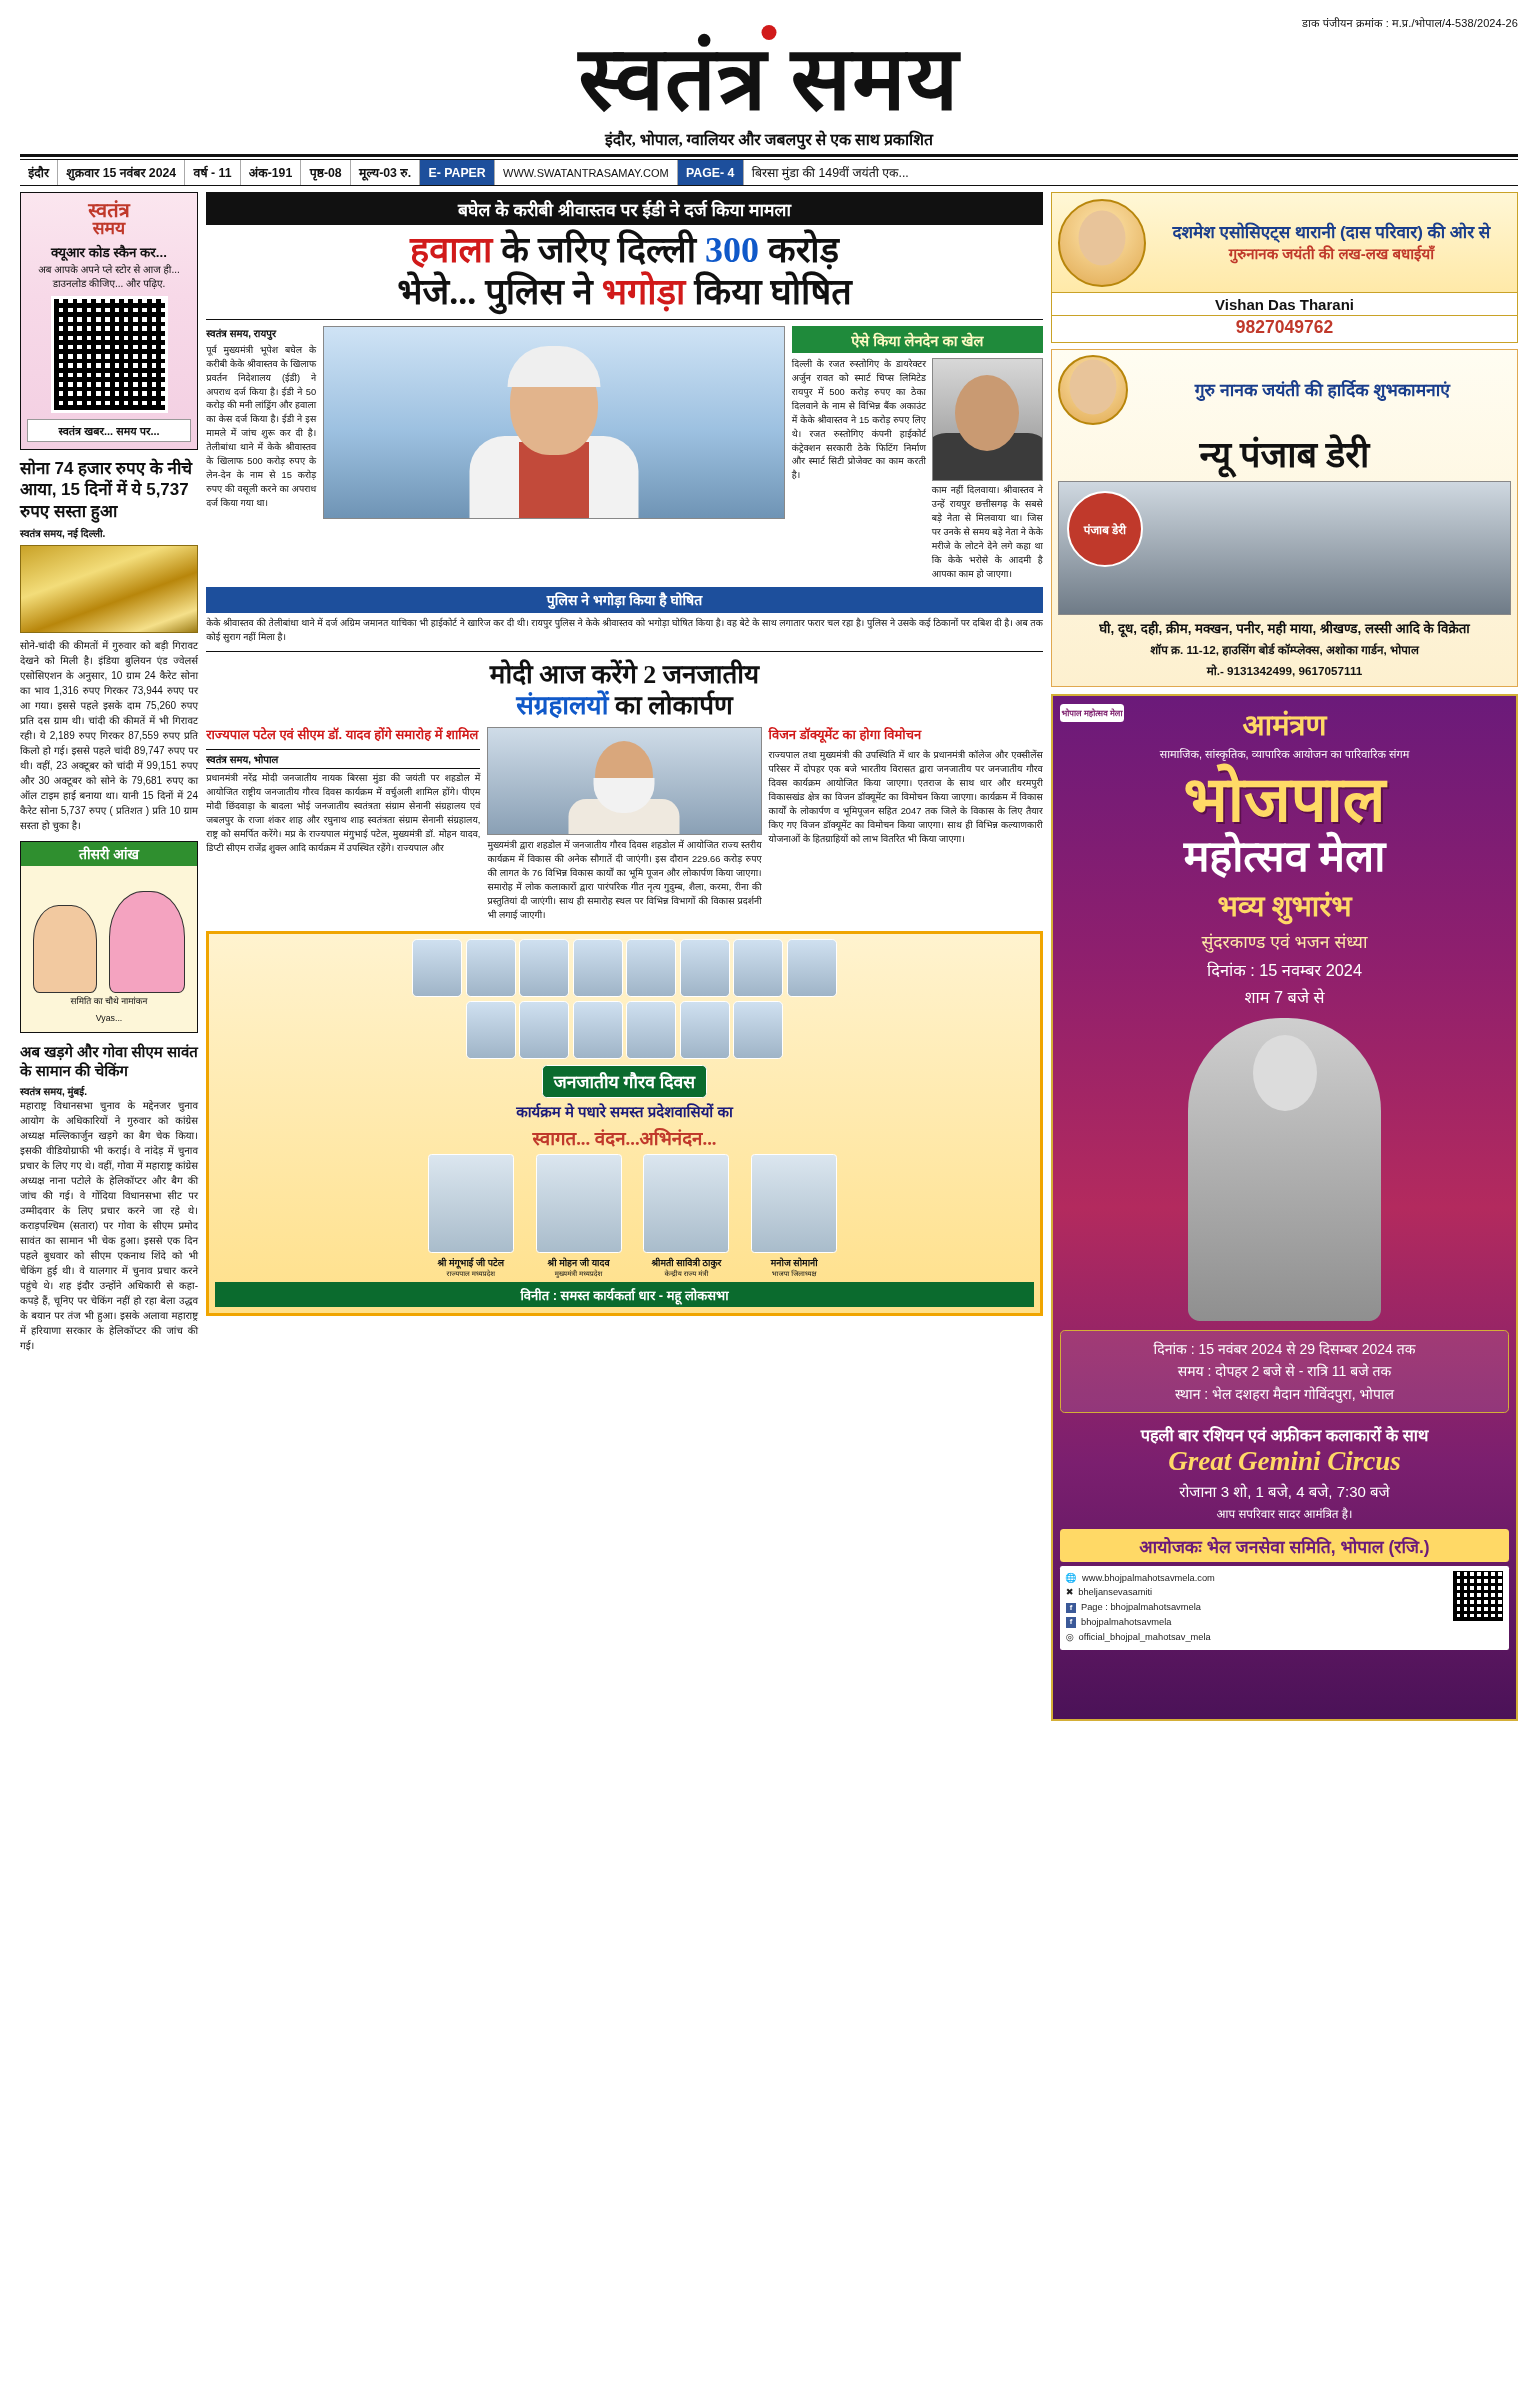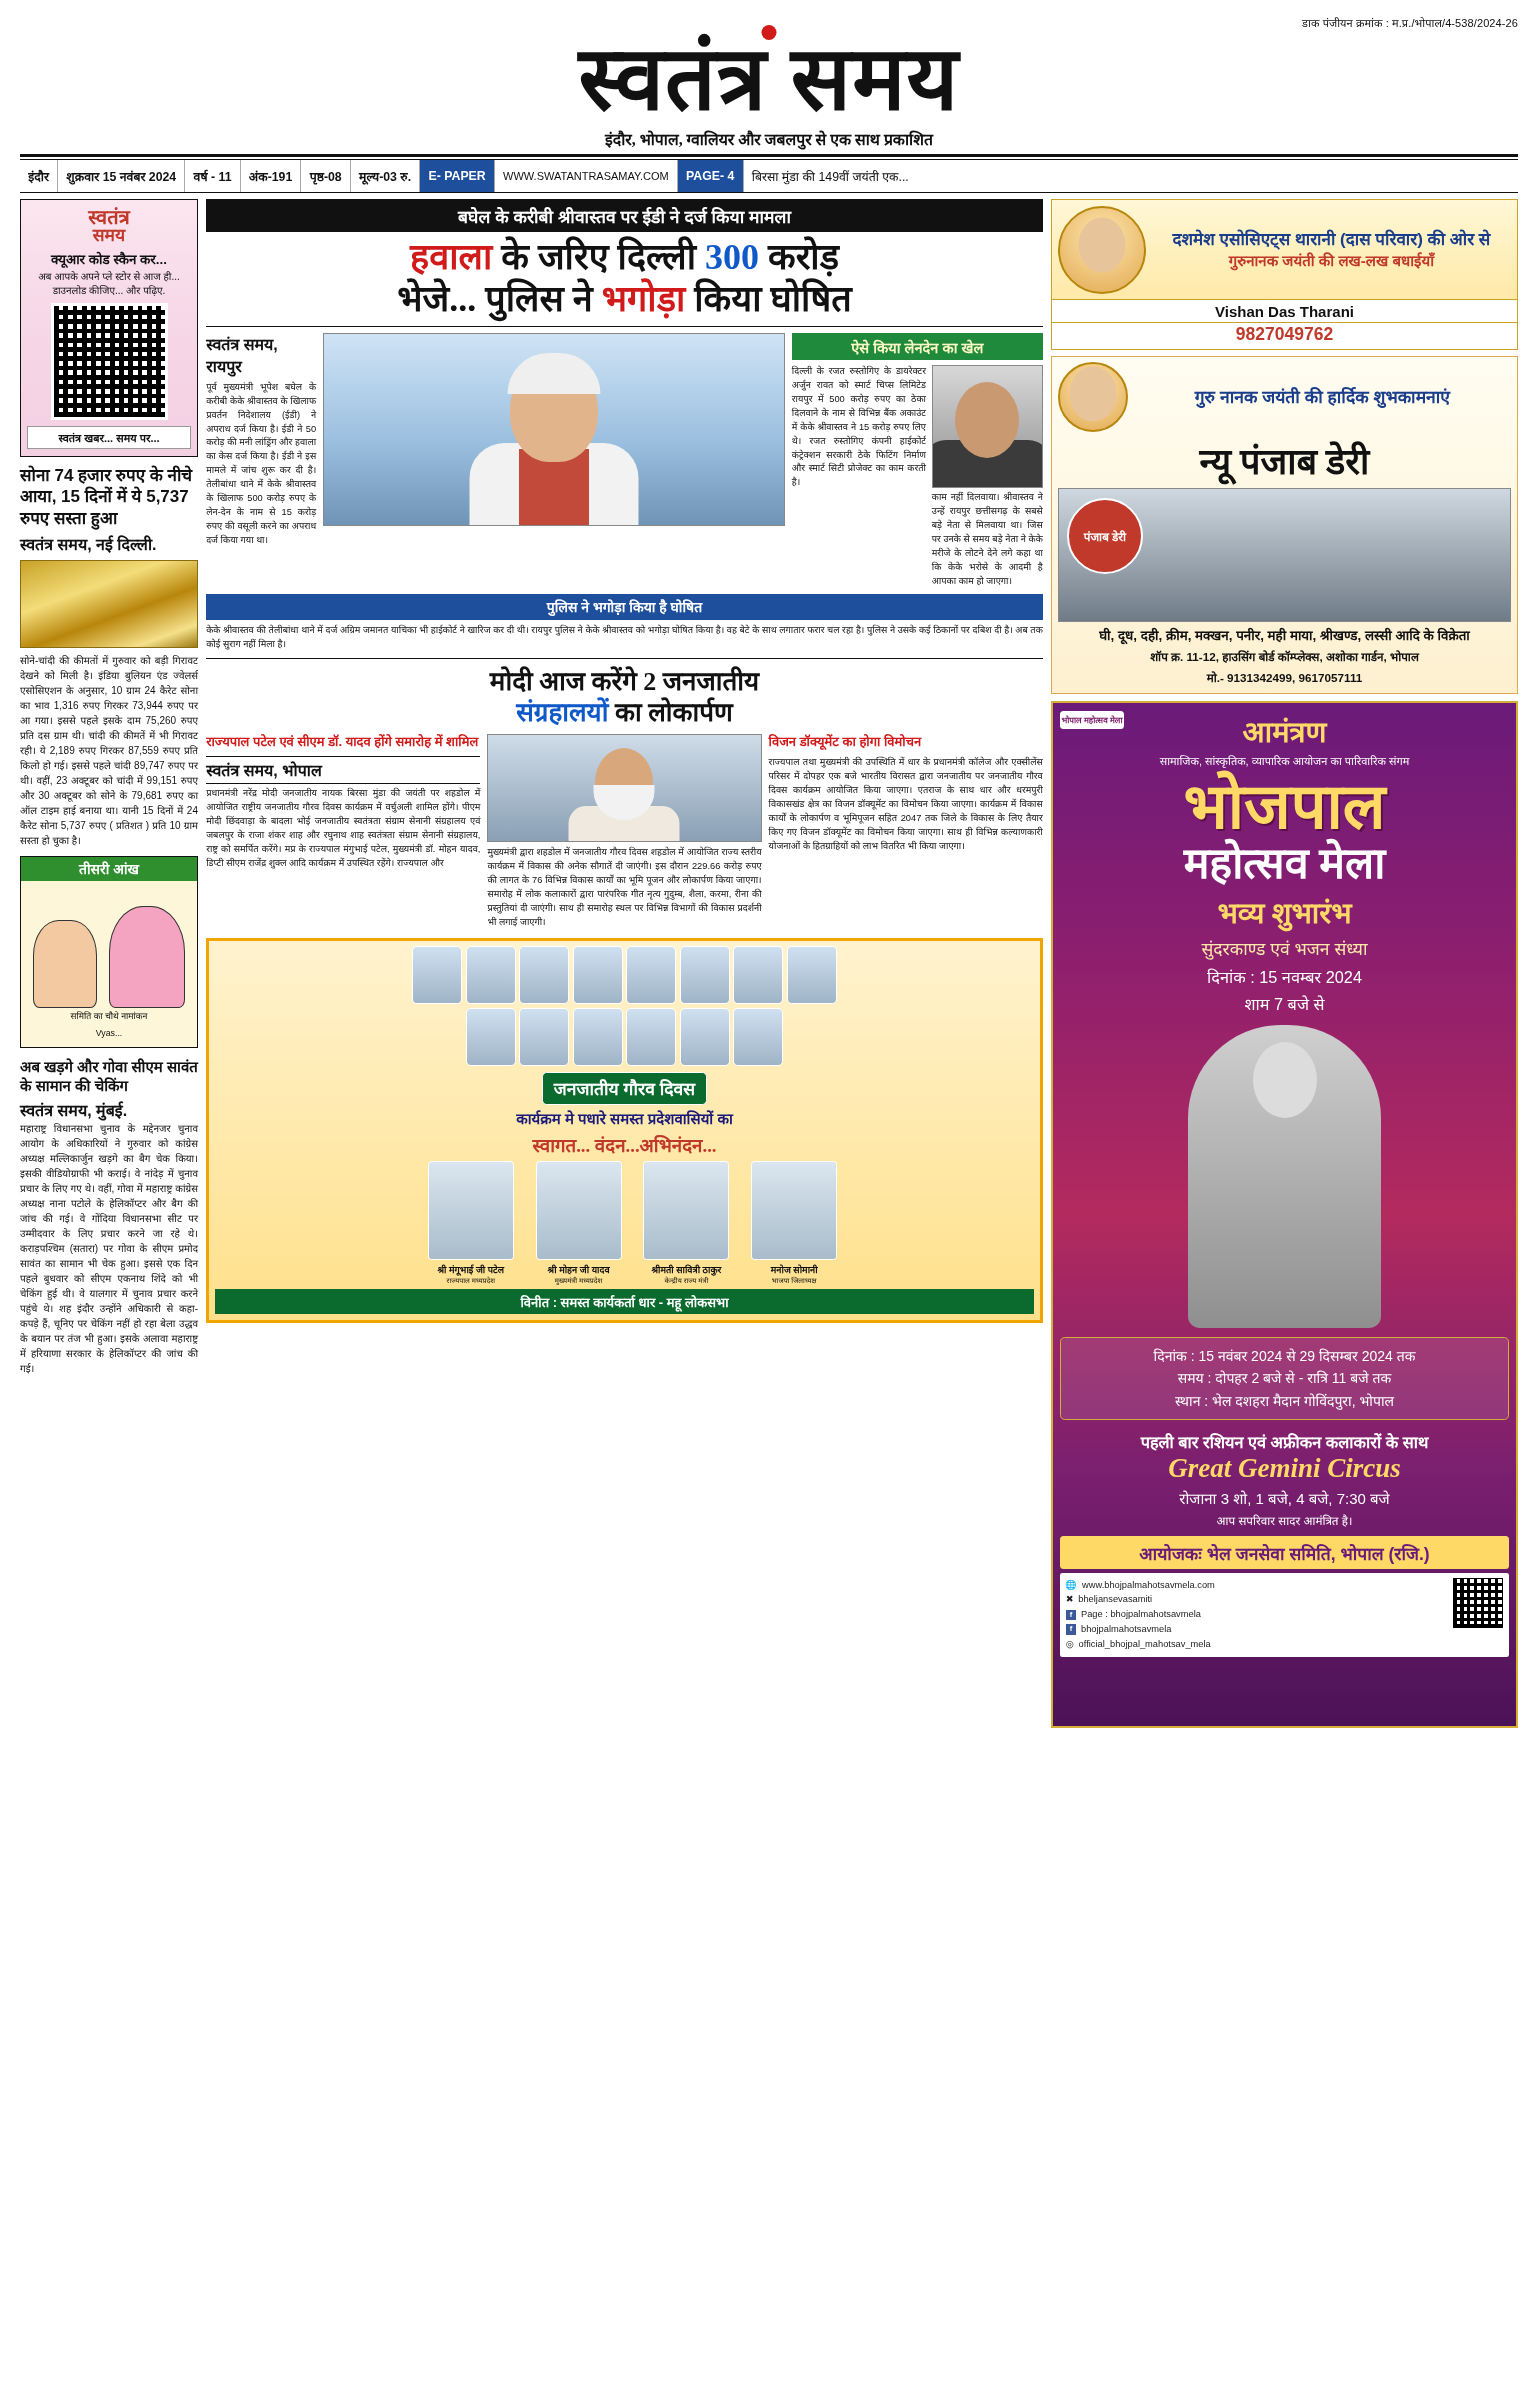--- a/index.html
+++ b/index.html
@@ -30,21 +30,21 @@
   }
   .mast-sub {
     font-size: 15.8px; font-weight:bold; margin-top:3.5px; margin-bottom:4.7px;
     font-family:"Liberation Serif", serif;
   }
   .mast-rule { height:2.3px; background:#111; margin:2.3px 0 0 0; }
 
   
   .infobar {
     display:flex; align-items:stretch; border-top:1.2px solid #111; border-bottom:1.2px solid #111;
-    font-size:12.3px; font-weight:bold; height:34px; margin-top:2.3px; margin-bottom:5.8px;text-align:center;
+    font-size:12.3px; font-weight:bold; height:27px; margin-top:2.3px; margin-bottom:5.8px;text-align:center;
   }
   .infobar .cell { display:flex; align-items:center; padding:0 8.2px; border-right:0.6px solid #aaa; white-space:nowrap;}
   .infobar .cell:last-child { border-right:none; }
   .epaper { background:#1d4f9c; color:#fff; font-weight:bold; }
   .epurl { font-weight:normal; font-size:11px; }
   .pagebadge { background:#1d4f9c; color:#fff; }
   .infobar .flexfill { flex:1; overflow:hidden; text-overflow:ellipsis; font-weight:normal; }
 
   
   .cols { display:flex; gap:8.2px; }
@@ -61,21 +61,21 @@
   .qr-logo small { display:block; font-size:17.5px; color:#c0392b;}
   .qr-head { font-weight:bold; font-size:13.4px; margin:5.8px 0 2.3px; }
   .qr-text { font-size:10px; line-height:1.35; margin-bottom:5.8px; }
   .qr-img { width:117px; height:117px; margin:0 auto; background:
      repeating-linear-gradient(90deg,#000 0 4.7px,#fff 4.7px 9.3px),
      repeating-linear-gradient(0deg,#000 0 4.7px,transparent 4.7px 9.3px);
      background-blend-mode: multiply; border:3.5px solid #fff; }
   .qr-foot { margin-top:5.8px; background:#fff; border:0.6px solid #999; font-size:11px; font-weight:bold; padding:2.9px 0; }
 
   .lead-head { font-size:17px; font-weight:bold; line-height:1.25; margin:8.2px 0 4.7px; }
-  .byline { font-size:16px; font-weight:bold; }
+  .byline { font-size:10px; font-weight:bold; }
   .ltext { font-size:10px; line-height:1.5; text-align:justify; }
   .goldimg { width:100%; height:88px; margin:4.7px 0;
      background:linear-gradient(160deg,#c9a227 0%, #f3dd7a 35%, #b8860b 60%, #f5e08a 85%, #9c7b14 100%);
      border:0.6px solid #8a6d12; }
 
   .teesri {
     margin-top:8.2px; border:1.2px solid #111; background:#c2410c;
   }
   .teesri-h { background:#2f8f2f; color:#fff; font-size:14px; font-weight:bold; text-align:center; padding:2.3px 0; }
   .cartoon { background:#fdf6d8; padding:5.8px; }

